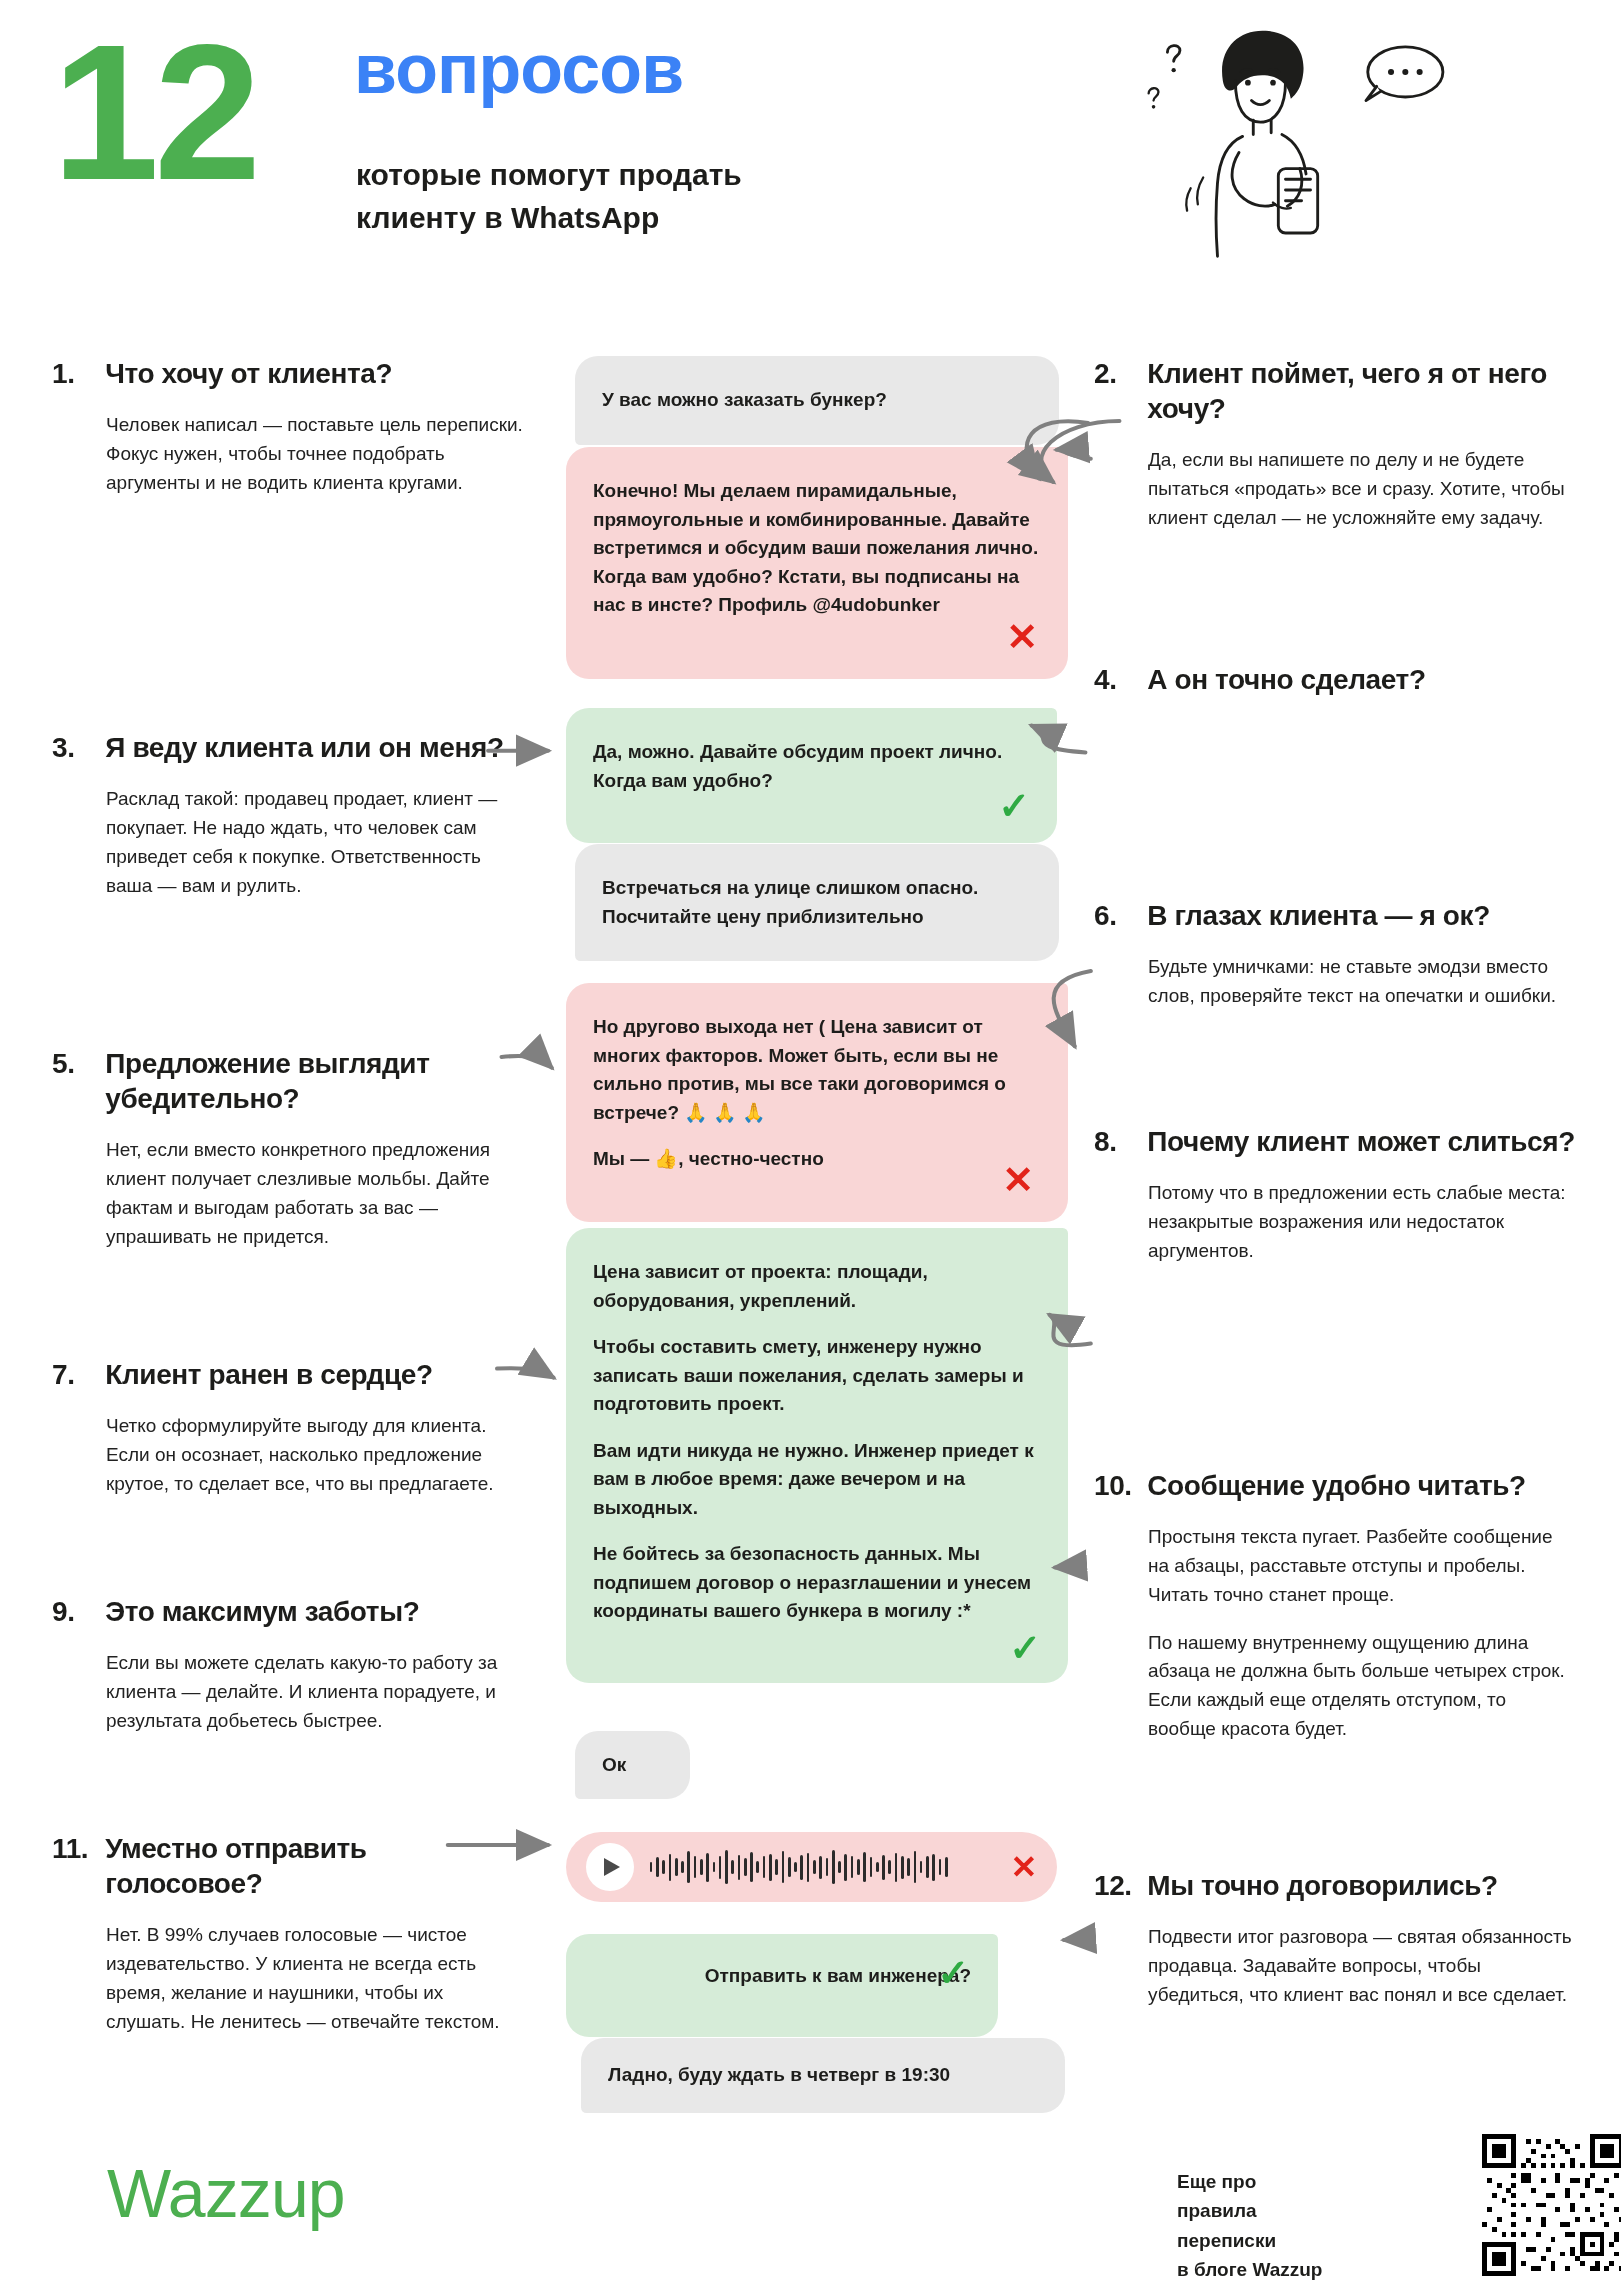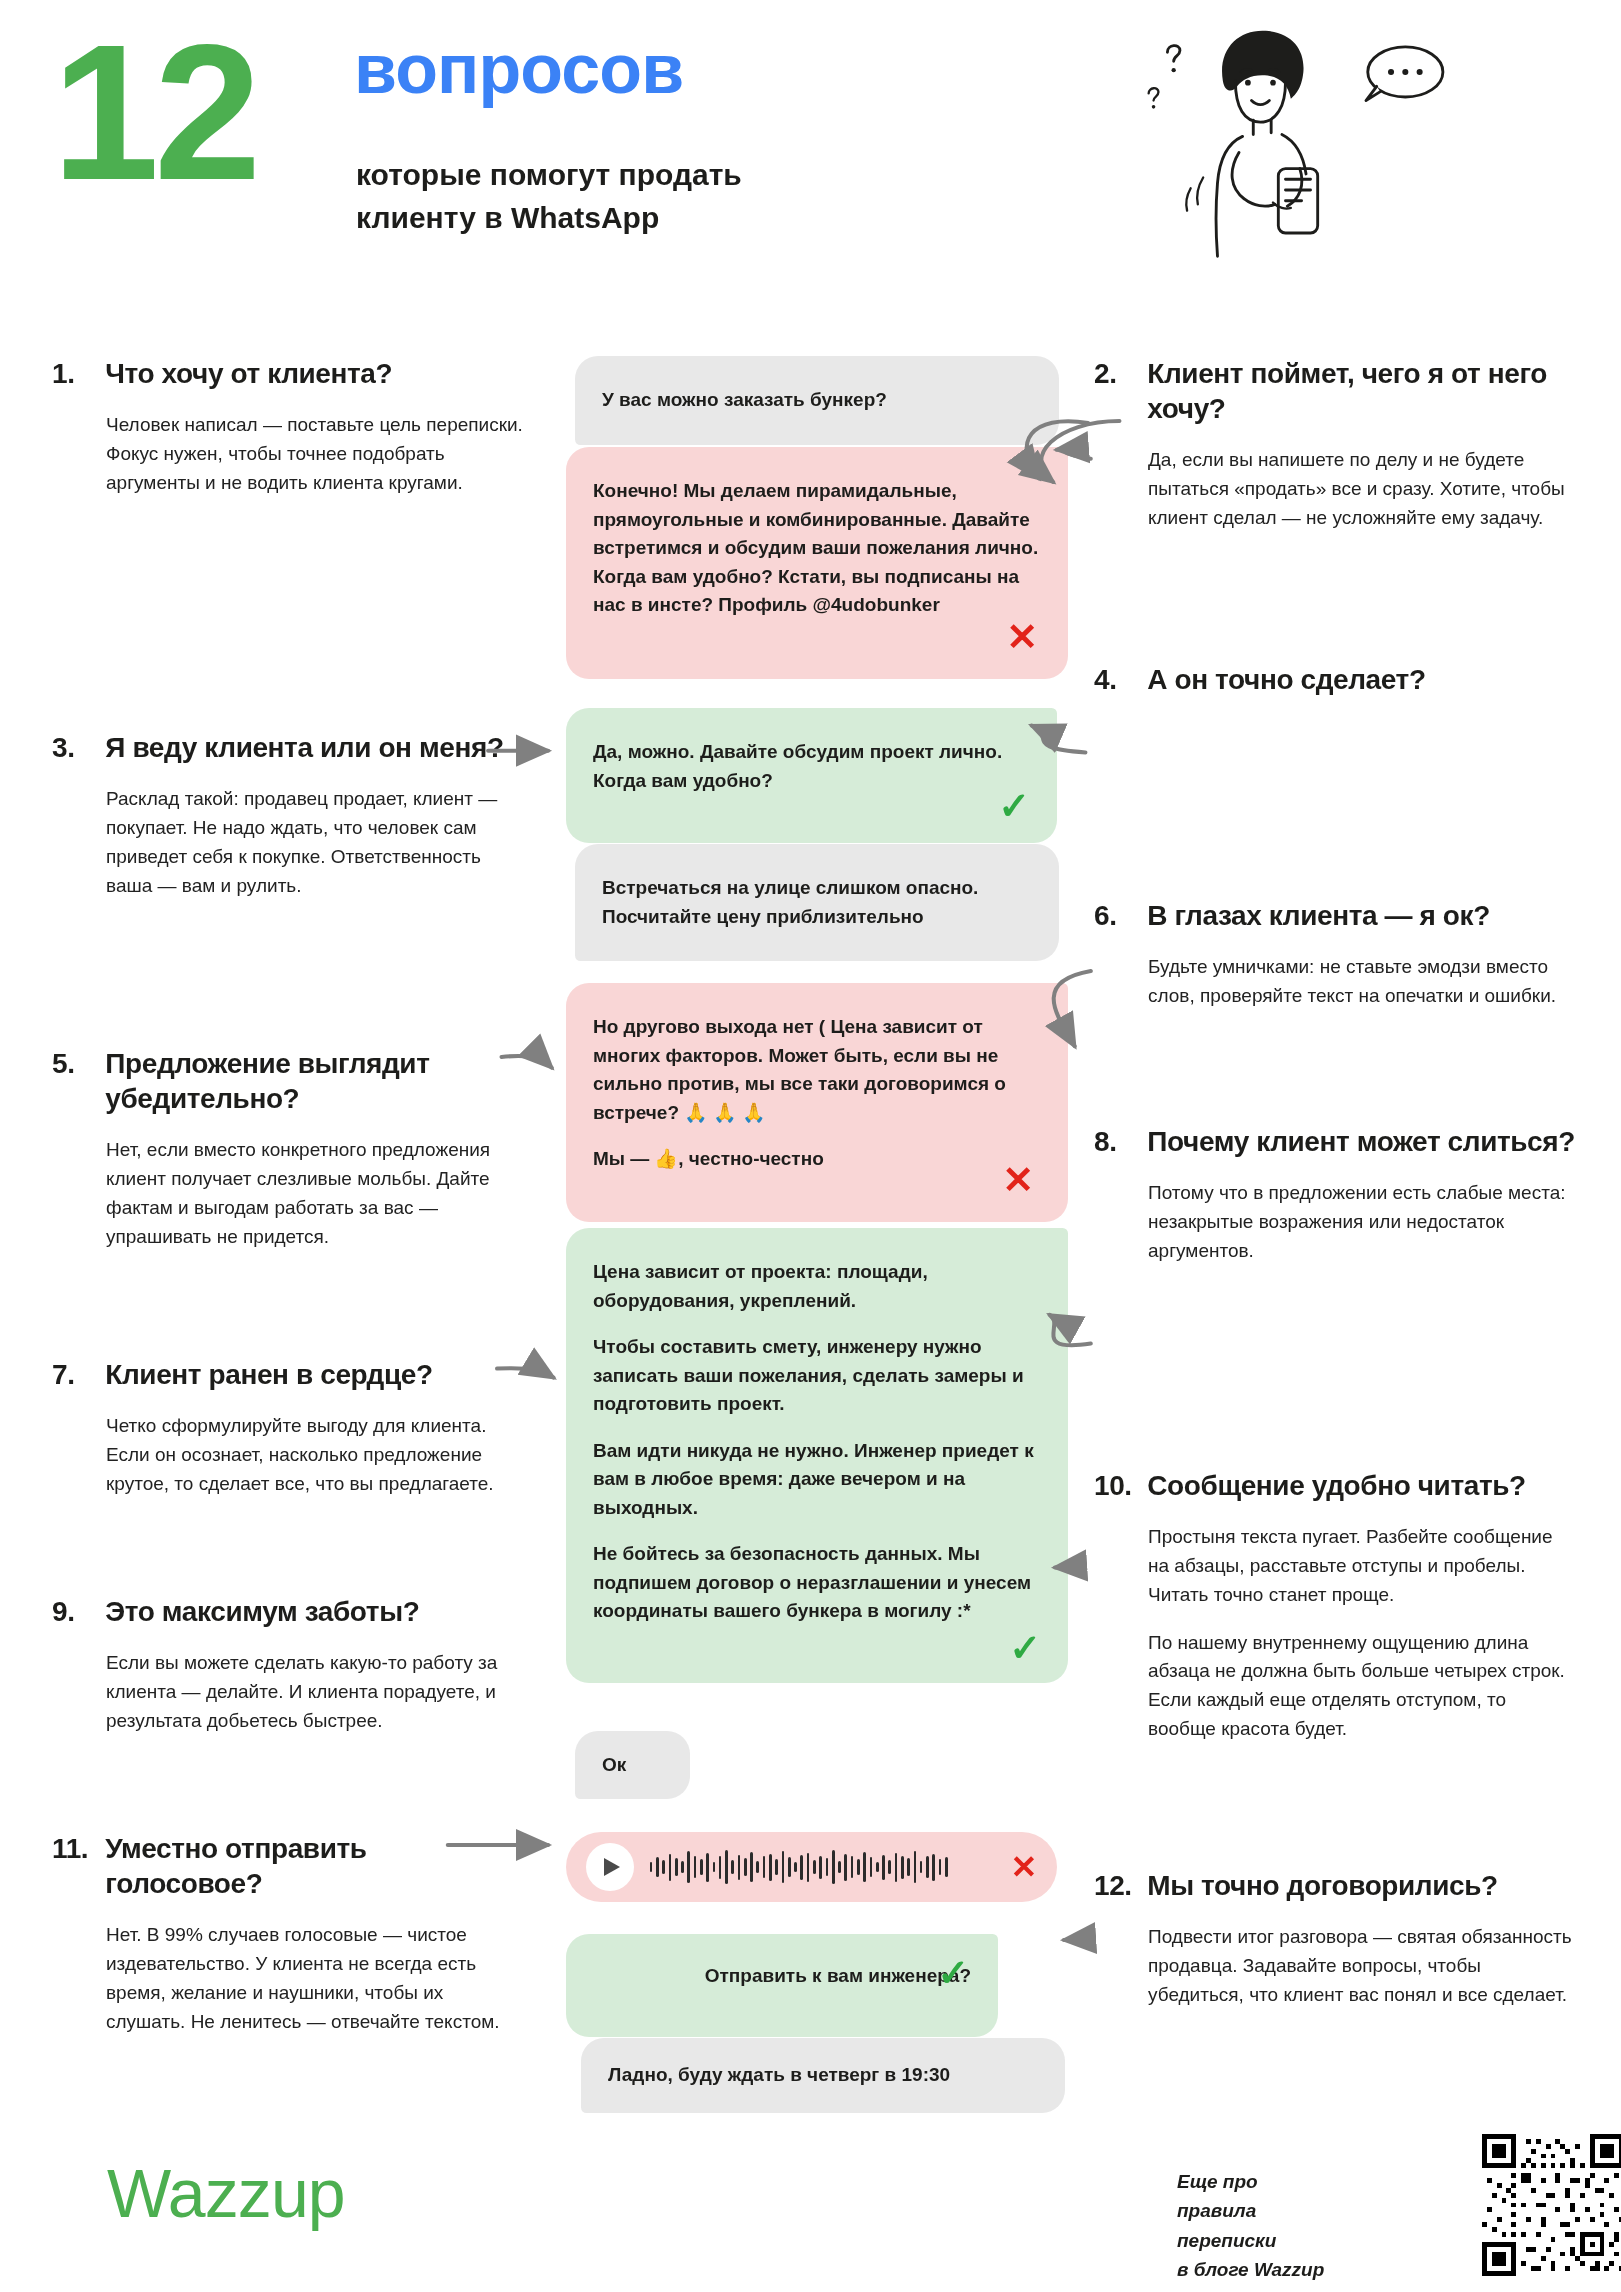--- a/index.html
+++ b/index.html
@@ -93,21 +93,21 @@
 
   
   .footer { position: absolute; left: 0; top: 2118px; width: 1281px; height: 175px; margin-left: 44px; }
   .logo {
     position: absolute; left: 63px; top: 36px;
     font-size: 68px; font-weight: 400; color: #4caf50; letter-spacing: -0.9px;
     font-family: "Liberation Sans", sans-serif;
   }
   .foot-text {
     position: absolute; left: 1133px; top: 49px;
-    font-size: 19px; font-weight: 700; line-height: 1.55; color: #1d1d1b; font-style: italic;
+    font-size: 19px; font-weight: 700; line-height: 1.55; color: #1d1d1b;
   }
   .foot-text span { display: block; }
   .qr { position: absolute; left: 1438px; top: 16px; width: 142px; height: 142px; }
   .qr svg { display: block; }
 </style>
 </head>
 <body>
 
 <div class="page">
 

